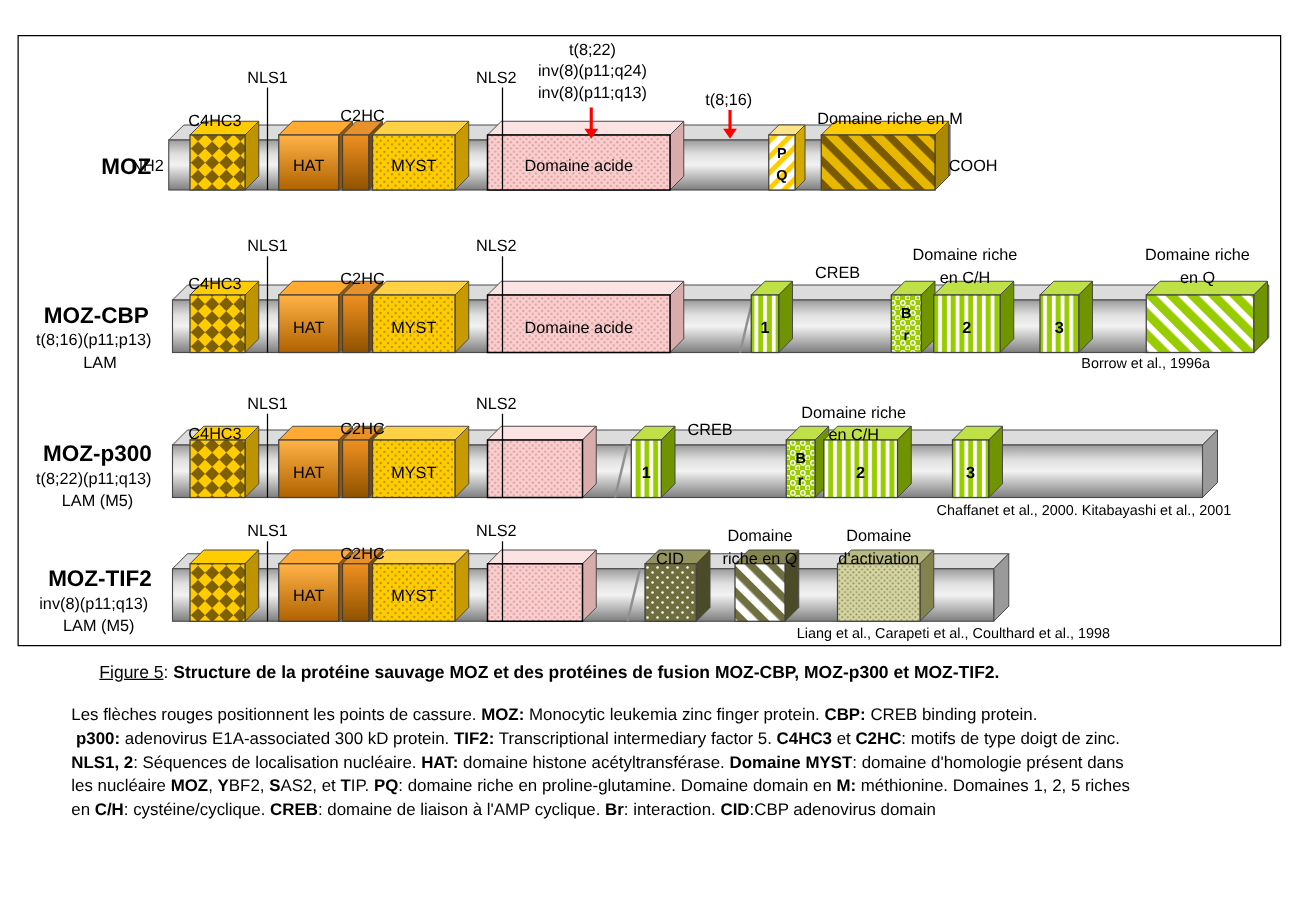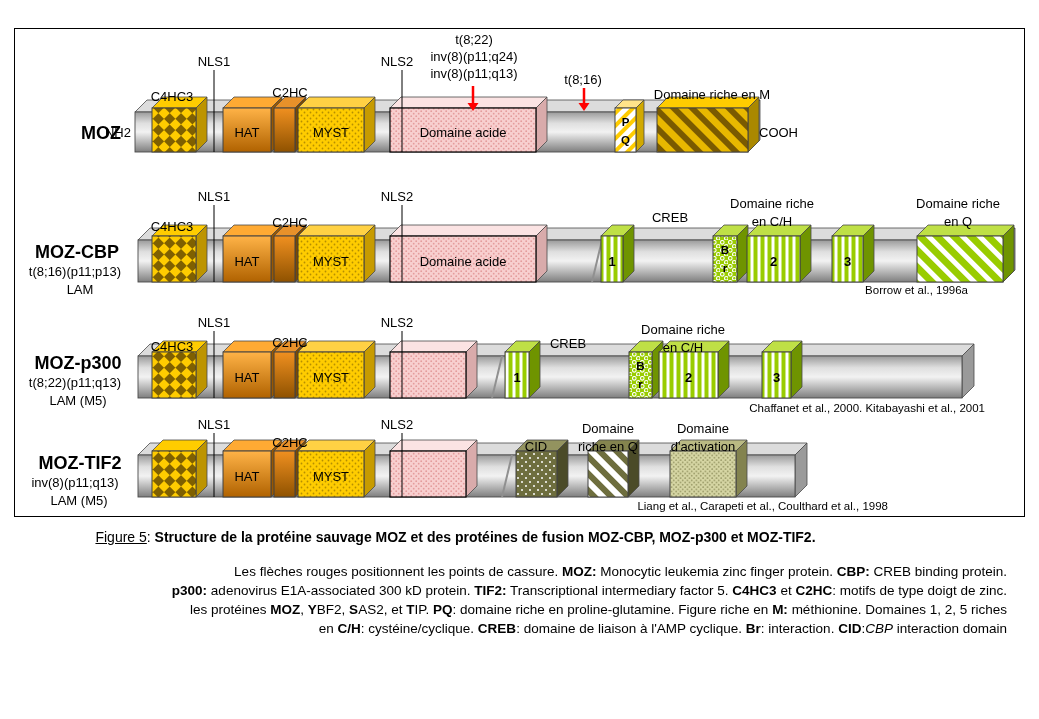--- a/index.html
+++ b/index.html
@@ -9,28 +9,28 @@
          border:1px solid #000;box-sizing:border-box;background:#fff;}
   #diagram-svg{position:absolute;left:0;top:0;}
   #diagram-svg text{font-family:"Liberation Sans",sans-serif;fill:#000;}
   #diagram-svg .lbl{font-size:13px;}
   #diagram-svg .ttl{font-size:18px;font-weight:bold;}
   #diagram-svg .sub{font-size:13px;}
   #diagram-svg .seg{font-size:13px;}
   #diagram-svg .num{font-size:13px;font-weight:bold;}
   #diagram-svg .stk{font-size:11.5px;font-weight:bold;}
   #diagram-svg .cite{font-size:11.5px;}
-  #caption{position:absolute;left:16px;top:529px;width:879px;text-align:center;
+  #caption{position:absolute;left:0;top:529px;width:879px;text-align:center;
            font-size:14px;white-space:pre;}
   #caption .u{text-decoration:underline;}
   #caption .b{font-weight:bold;}
   #legend{position:absolute;left:57px;top:562px;width:950px;font-size:13.5px;}
-  .legend-line{white-space:pre;line-height:19px;height:19px;text-align:right;}
+  .legend-line{white-space:pre;line-height:19px;height:19px;}
   .legend-line .b{font-weight:bold;}
-  .legend-line .i{font-style:italic;}
+  .legend-line .i{}
 </style>
 </head>
 <body>
 
 <div id="page">
   <div id="frame">
     <svg id="diagram-svg" width="1009" height="487" viewBox="15 29 1009 487">
       <defs>
         <linearGradient id="grad-bar" x1="0" y1="0" x2="0" y2="1">
           <stop offset="0" stop-color="#9A9A9A"></stop>
@@ -306,16 +306,17 @@
             <text x="888" y="510" class="cite" text-anchor="end">Liang et al., Carapeti et al., Coulthard et al., 1998</text>
           </g>
         </g>
     </svg>
   </div>
 
   <div id="caption"><span class="u">Figure 5</span><span>: </span><span class="b">Structure de la protéine sauvage MOZ et des protéines de fusion MOZ-CBP, MOZ-p300 et MOZ-TIF2.</span></div>
   <div id="legend">
       <div class="legend-line"><span>Les flèches rouges positionnent les points de cassure. </span><span class="b">MOZ:</span><span> Monocytic leukemia zinc finger protein. </span><span class="b">CBP:</span><span> CREB binding protein.</span></div>
       <div class="legend-line"><span> </span><span class="b">p300:</span><span> adenovirus E1A-associated 300 kD protein. </span><span class="b">TIF2:</span><span> Transcriptional intermediary factor 5. </span><span class="b">C4HC3</span><span> et </span><span class="b">C2HC</span><span>: motifs de type doigt de zinc.</span></div>
-      <div class="legend-line"><span>les protéines </span><span class="b">MOZ</span><span>, </span><span class="b">Y</span><span>BF2, </span><span class="b">S</span><span>AS2, et </span><span class="b">T</span><span>IP. </span><span class="b">PQ</span><span>: domaine riche en proline-glutamine. Figure riche en </span><span class="b">M:</span><span> méthionine. Domaines 1, 2, 5 riches</span></div>
-      <div class="legend-line"><span>en </span><span class="b">C/H</span><span>: cystéine/cyclique. </span><span class="b">CREB</span><span>: domaine de liaison à l'AMP cyclique. </span><span class="b">Br</span><span>: interaction. </span><span class="b">CID</span><span>:</span><span class="i">CBP</span><span> interaction domain</span></div>
+      <div class="legend-line"><span class="b">NLS1, 2</span><span>: Séquences de localisation nucléaire. </span><span class="b">HAT:</span><span> domaine histone acétyltransférase. </span><span class="b">Domaine MYST</span><span>: domaine d'homologie présent dans</span></div>
+      <div class="legend-line"><span>les nucléaire </span><span class="b">MOZ</span><span>, </span><span class="b">Y</span><span>BF2, </span><span class="b">S</span><span>AS2, et </span><span class="b">T</span><span>IP. </span><span class="b">PQ</span><span>: domaine riche en proline-glutamine. Domaine domain en </span><span class="b">M:</span><span> méthionine. Domaines 1, 2, 5 riches</span></div>
+      <div class="legend-line"><span>en </span><span class="b">C/H</span><span>: cystéine/cyclique. </span><span class="b">CREB</span><span>: domaine de liaison à l'AMP cyclique. </span><span class="b">Br</span><span>: interaction. </span><span class="b">CID</span><span>:</span><span class="i">CBP</span><span> adenovirus domain</span></div>
     </div>
 </div>
 
 </body></html>

